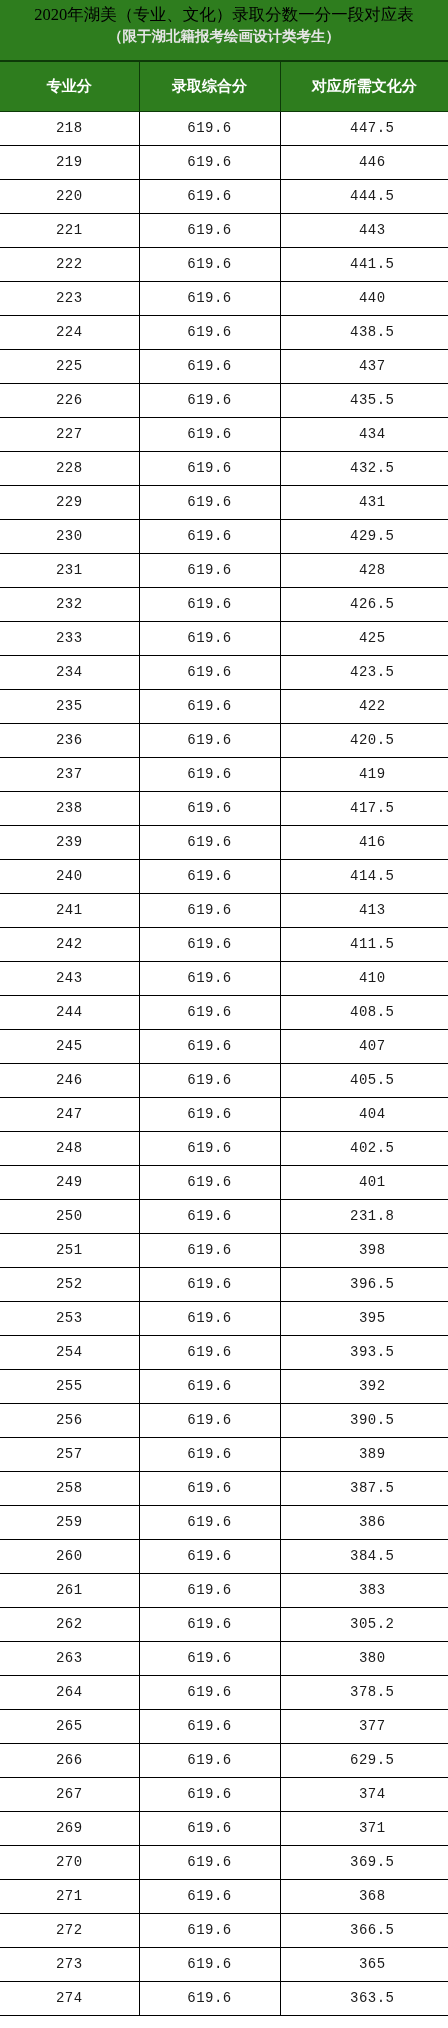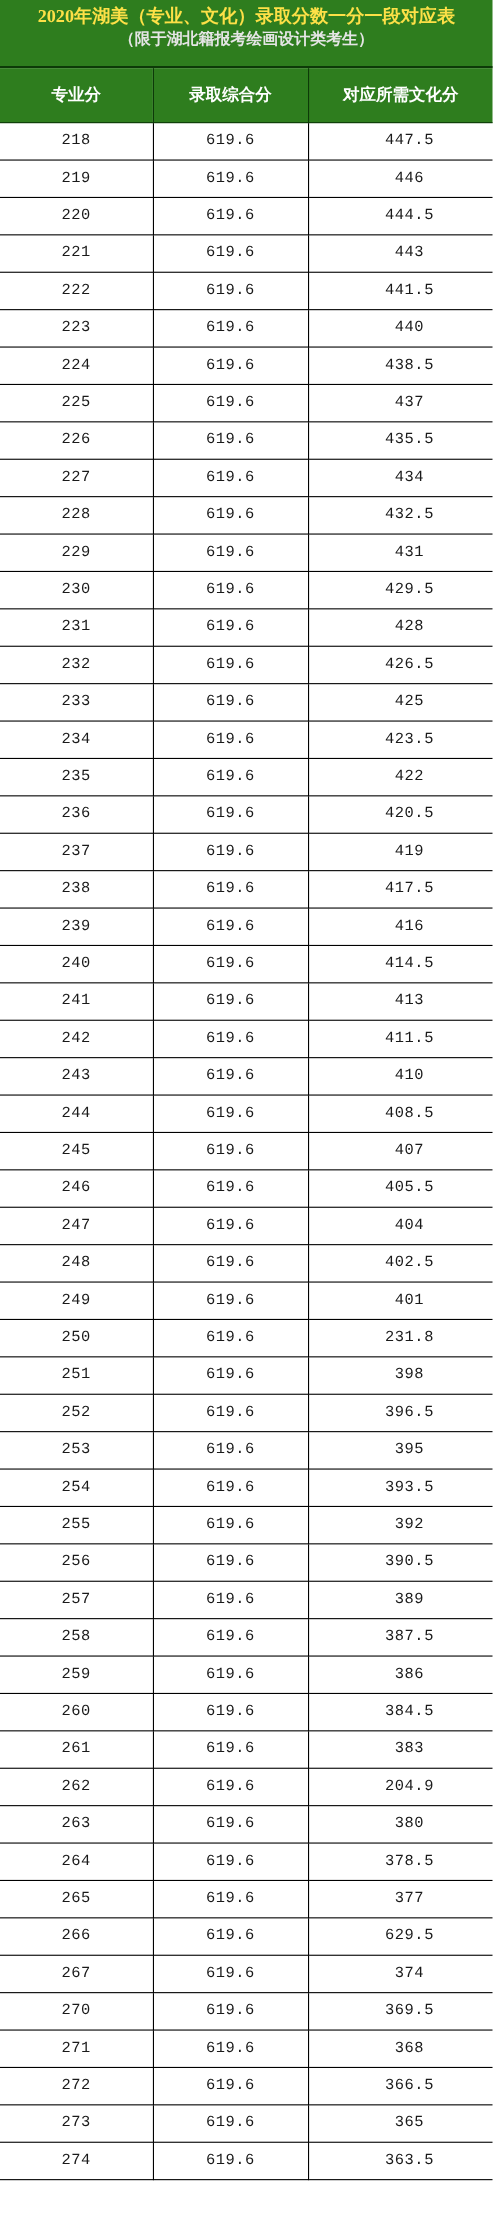--- a/index.html
+++ b/index.html
@@ -21,24 +21,24 @@
   }
   .title-band {
     background: #2e7d1e;
     height: 62px;
     box-sizing: border-box;
     padding: 4px 0 0 0;
     text-align: center;
     border-bottom: 2px solid #0d3a08;
   }
   .title-line1 {
-    color: #fde047;
+    color: #000000;
     font-size: 16.5px;
     line-height: 22px;
-    font-weight: bold;
+    font-weight: normal;
     letter-spacing: 0px;
     white-space: nowrap;
     font-family: "Liberation Serif", "DejaVu Serif", serif;
   }
   .title-line2 {
     color: #e5e5e5;
     font-size: 14.5px;
     line-height: 20px;
     font-weight: bold;
     white-space: nowrap;
@@ -325,21 +325,21 @@
           <td class="last">384.5</td>
         </tr>
         <tr>
           <td class="first">261</td>
           <td>619.6</td>
           <td class="last">383</td>
         </tr>
         <tr>
           <td class="first">262</td>
           <td>619.6</td>
-          <td class="last">204.9</td>
+          <td class="last">305.2</td>
         </tr>
         <tr>
           <td class="first">263</td>
           <td>619.6</td>
           <td class="last">380</td>
         </tr>
         <tr>
           <td class="first">264</td>
           <td>619.6</td>
           <td class="last">378.5</td>
@@ -351,20 +351,25 @@
         </tr>
         <tr>
           <td class="first">266</td>
           <td>619.6</td>
           <td class="last">629.5</td>
         </tr>
         <tr>
           <td class="first">267</td>
           <td>619.6</td>
           <td class="last">374</td>
+        </tr>
+        <tr>
+          <td class="first">269</td>
+          <td>619.6</td>
+          <td class="last">371</td>
         </tr>
         <tr>
           <td class="first">270</td>
           <td>619.6</td>
           <td class="last">369.5</td>
         </tr>
         <tr>
           <td class="first">271</td>
           <td>619.6</td>
           <td class="last">368</td>

